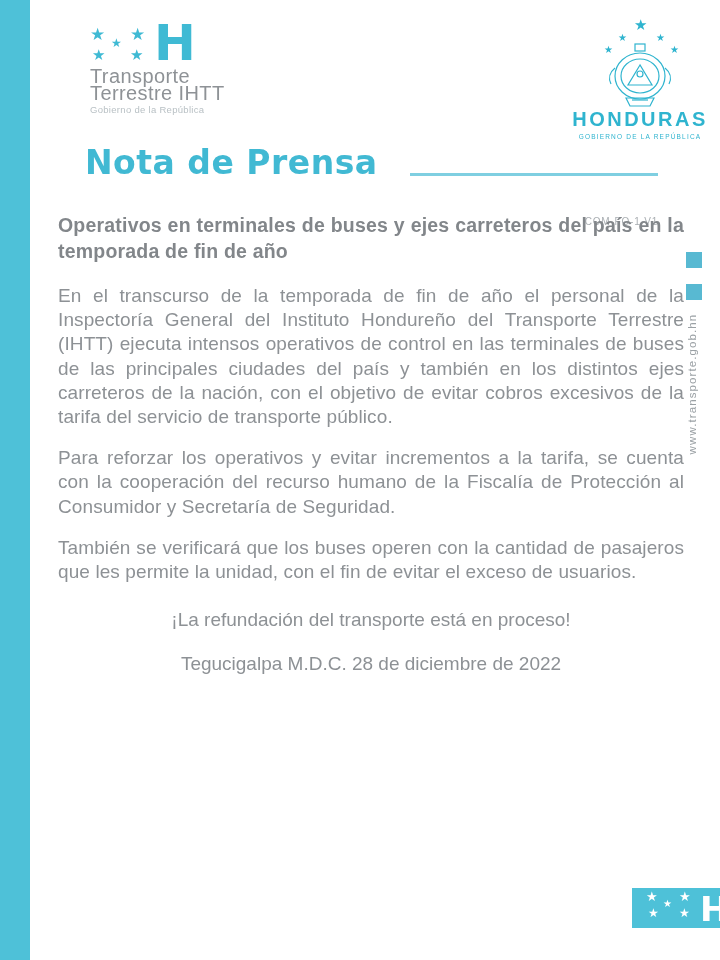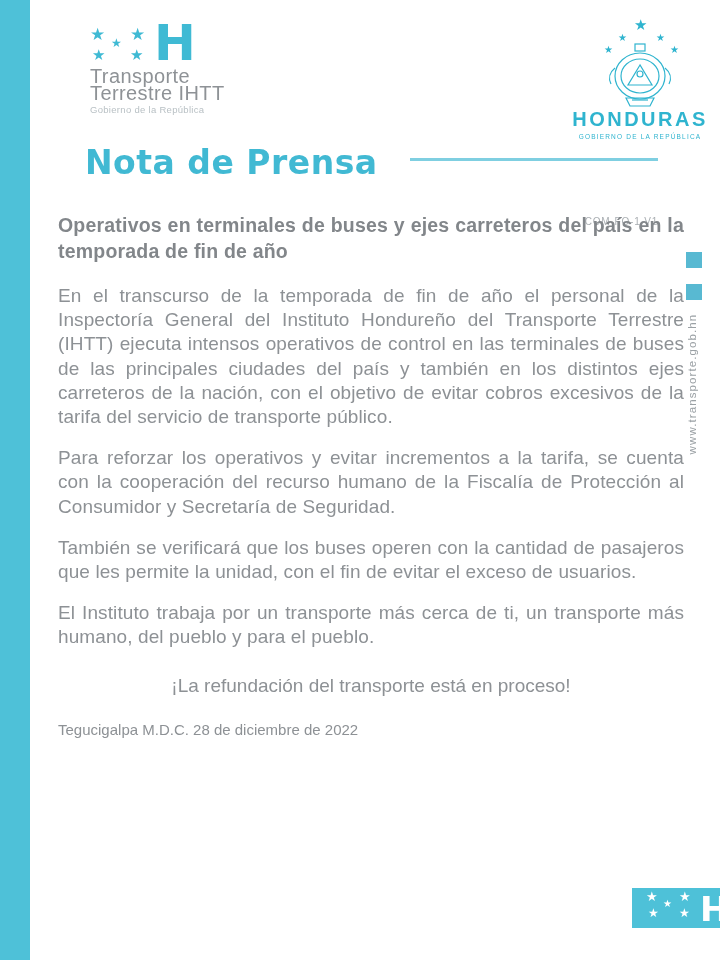--- a/index.html
+++ b/index.html
@@ -21,31 +21,31 @@
   .ihtt-h { position: absolute; left: 64px; top: -12px; font-family: "DejaVu Sans", sans-serif; font-weight: bold; font-size: 50px; color: #3fbad4; }
   .ihtt-name { margin-top: 0; font-size: 20px; line-height: 17px; letter-spacing: 0.4px; color: #8e9296; }
   .ihtt-tag { margin-top: 2px; font-size: 9.5px; letter-spacing: 0.3px; color: #b9c1c5; }
 
   
   .hn-logo { position: absolute; left: 565px; top: 14px; width: 150px; text-align: center; }
   .hn-name { font-size: 20px; font-weight: bold; letter-spacing: 2.5px; color: #2fb4cf; margin-top: 0; }
   .hn-tag { font-size: 6.5px; letter-spacing: 1.2px; color: #2fb4cf; margin-top: 2px; }
 
   
-  .title-row { position: absolute; left: 85px; top: 143px; width: 573px; display: flex; align-items: center; gap: 26px; }
+  .title-row { position: absolute; left: 85px; top: 143px; width: 573px; display: flex; align-items: flex-end; gap: 26px; }
   .title { margin: 0; font-family: "DejaVu Sans", sans-serif; font-weight: bold; font-size: 33px; letter-spacing: 0.5px; color: #41b9d3; white-space: nowrap; }
   .title-underline { flex: 1; height: 3px; background: #7fcfe1; margin: 0 0 6px 6px; }
   .form-code { position: absolute; right: 62px; top: 201px; font-size: 10px; letter-spacing: 0.8px; color: #a9aeb2; margin-top: 15px; }
 
   
   .doc { position: absolute; left: 58px; top: 212px; width: 626px; color: #8d9195; }
   .doc-heading { margin: 0 0 20px 0; font-size: 19.5px; line-height: 26px; font-weight: bold; color: #82868a; text-align: justify; letter-spacing: 0.2px; }
   .doc-p { margin: 0 0 17px 0; font-size: 19px; line-height: 24.2px; text-align: justify; letter-spacing: 0.1px; }
   .doc-slogan { margin: 24px 0 0 0; font-size: 19px; line-height: 24px; text-align: center; }
-  .doc-date { margin: 20px 0 0 0; font-size: 15px; line-height: 24px; text-align: left; }
+  .doc-date { margin: 20px 0 0 0; font-size: 19px; line-height: 24px; text-align: center; }
 
   
   .rail-sq { position: absolute; width: 16px; height: 16px; background: #58b9d2; }
   .sq1 { left: 686px; top: 252px; }
   .sq2 { left: 686px; top: 284px; }
   .rail-url { position: absolute; left: 618px; top: 377px; width: 150px; height: 14px; transform: rotate(-90deg); font-size: 11.5px; letter-spacing: 1.1px; color: #9ba1a5; text-align: center; }
 
   
   .footer-logo { position: absolute; left: 632px; top: 888px; width: 88px; height: 40px; background: #4ec1d8; overflow: hidden; }
   .footer-stars { position: absolute; left: 14px; top: 2px; width: 52px; height: 36px; }
@@ -109,21 +109,20 @@
     <h1 class="title">Nota de Prensa</h1>
     <div class="title-underline"></div>
   </div>
   <div class="form-code">COM-FO-1 V1</div>
 
   <div class="doc">
     <p class="doc-heading">Operativos en terminales de buses y ejes carreteros del país en la temporada de fin de año</p>
     <p class="doc-p">En el transcurso de la temporada de fin de año el personal de la Inspectoría General del Instituto Hondureño del Transporte Terrestre (IHTT) ejecuta intensos operativos de control en las terminales de buses de las principales ciudades del país y también en los distintos ejes carreteros de la nación, con el objetivo de evitar cobros excesivos de la tarifa del servicio de transporte público.</p>
     <p class="doc-p">Para reforzar los operativos y evitar incrementos a la tarifa, se cuenta con la cooperación del recurso humano de la Fiscalía de Protección al Consumidor y Secretaría de Seguridad.</p>
     <p class="doc-p">También se verificará que los buses operen con la cantidad de pasajeros que les permite la unidad, con el fin de evitar el exceso de usuarios.</p>
-    <p class="doc-p">El Instituto trabaja por un transporte más cerca de ti, un transporte más humano, del pueblo y para el pueblo.</p>
     <p class="doc-slogan">¡La refundación del transporte está en proceso!</p>
     <p class="doc-date">Tegucigalpa M.D.C. 28 de diciembre de 2022</p>
   </div>
 
   <div class="rail-sq sq1"></div>
   <div class="rail-sq sq2"></div>
   <div class="rail-url">www.transporte.gob.hn</div>
 
   <div class="footer-logo">
     <div class="footer-stars">

